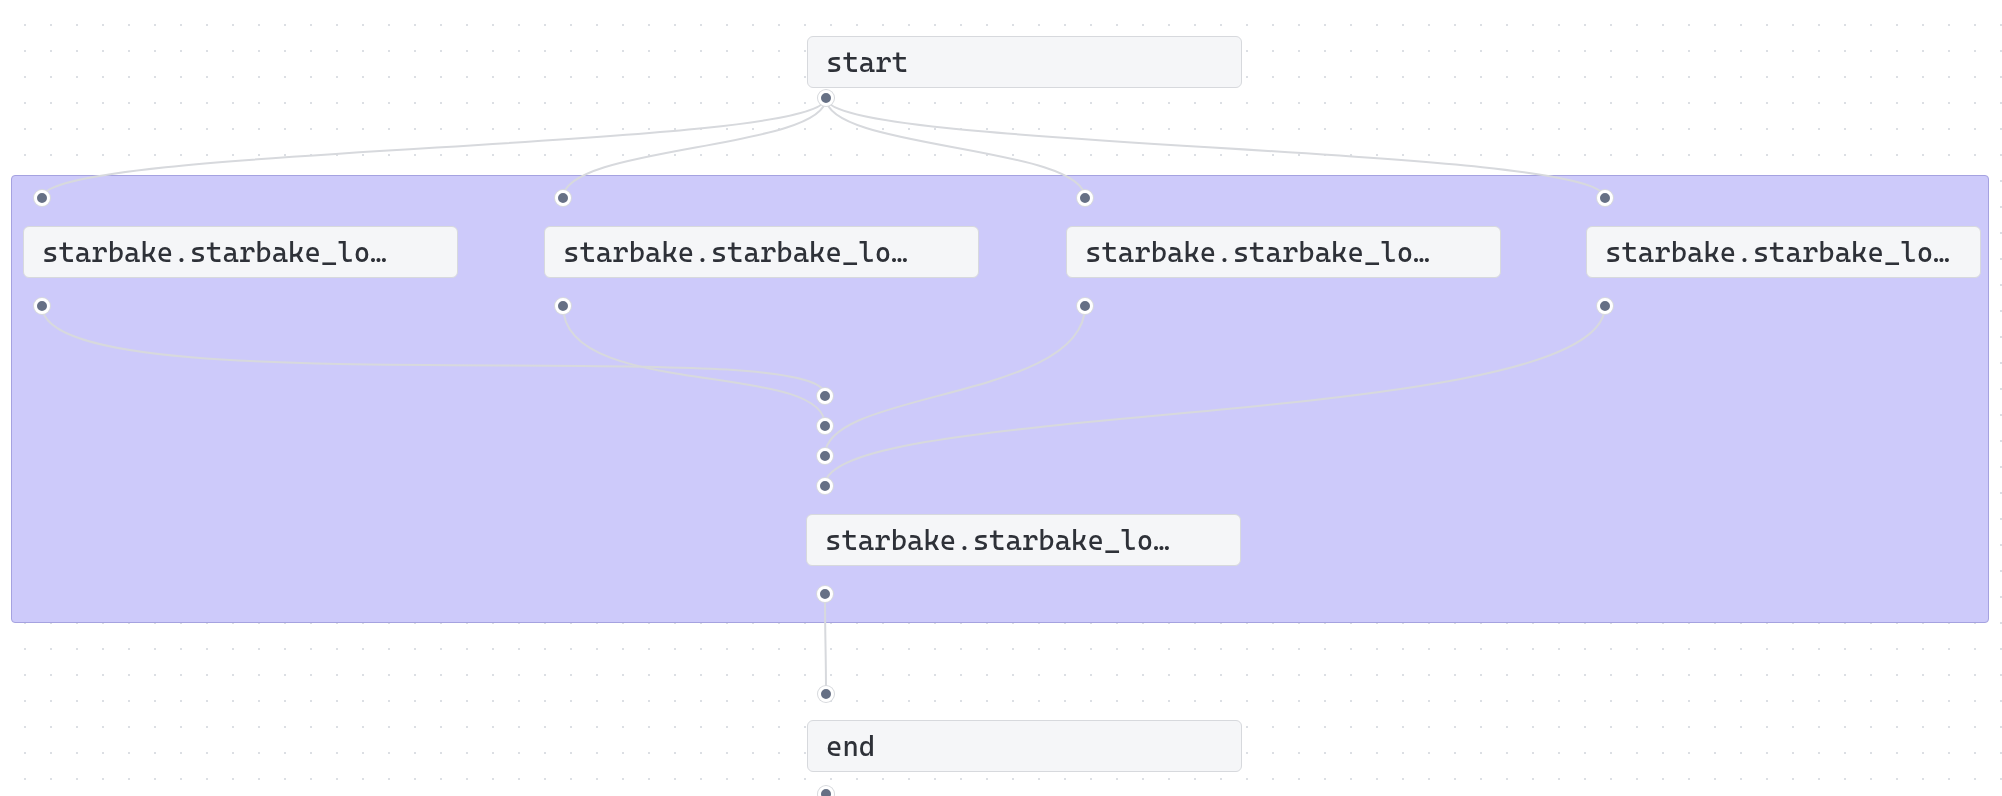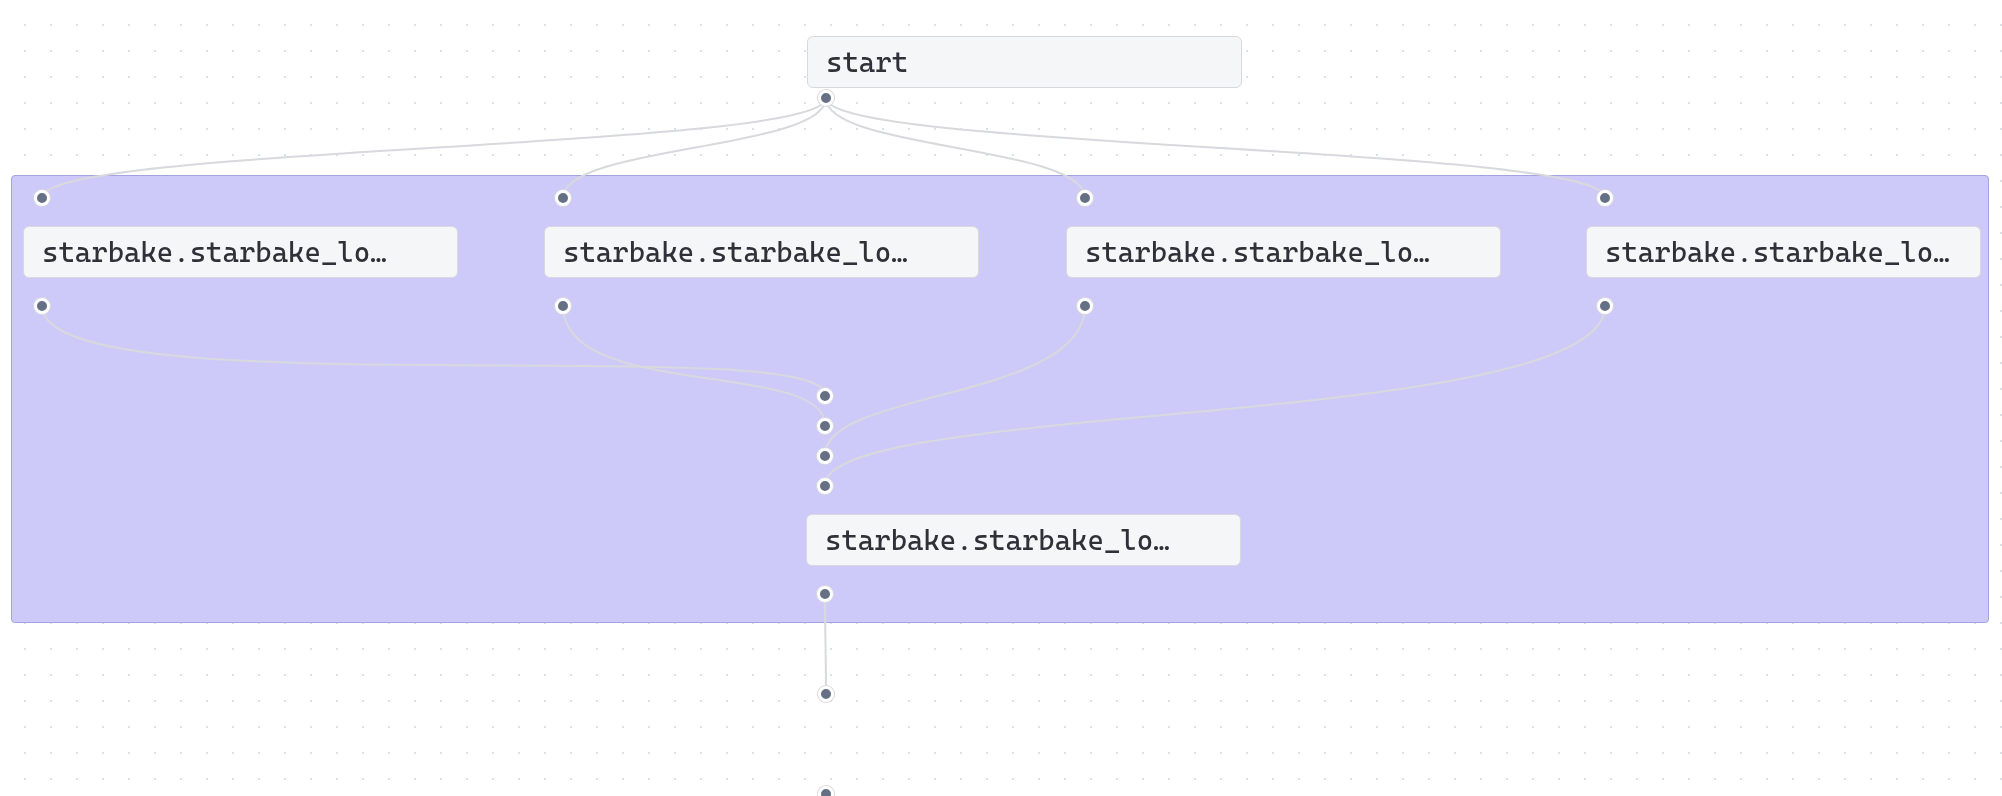--- a/index.html
+++ b/index.html
@@ -128,15 +128,18 @@
   <div class="port" style="left:817px; top:388px;"></div>
   <div class="port" style="left:817px; top:418px;"></div>
   <div class="port" style="left:817px; top:448px;"></div>
   <div class="port" style="left:817px; top:478px;"></div>
   <div class="node" style="left:806px; top:514px; width:435px;">
     <span class="label">starbake.starbake_lo…</span>
   </div>
   <div class="port" style="left:817px; top:586px;"></div>
 
   <div class="port" style="left:818px; top:686px;"></div>
+  <div class="node" style="left:807px; top:720px; width:435px;">
+    <span class="label">end</span>
+  </div>
   <div class="port" style="left:818px; top:786px;"></div>
 
 </div>
 
 </body></html>

